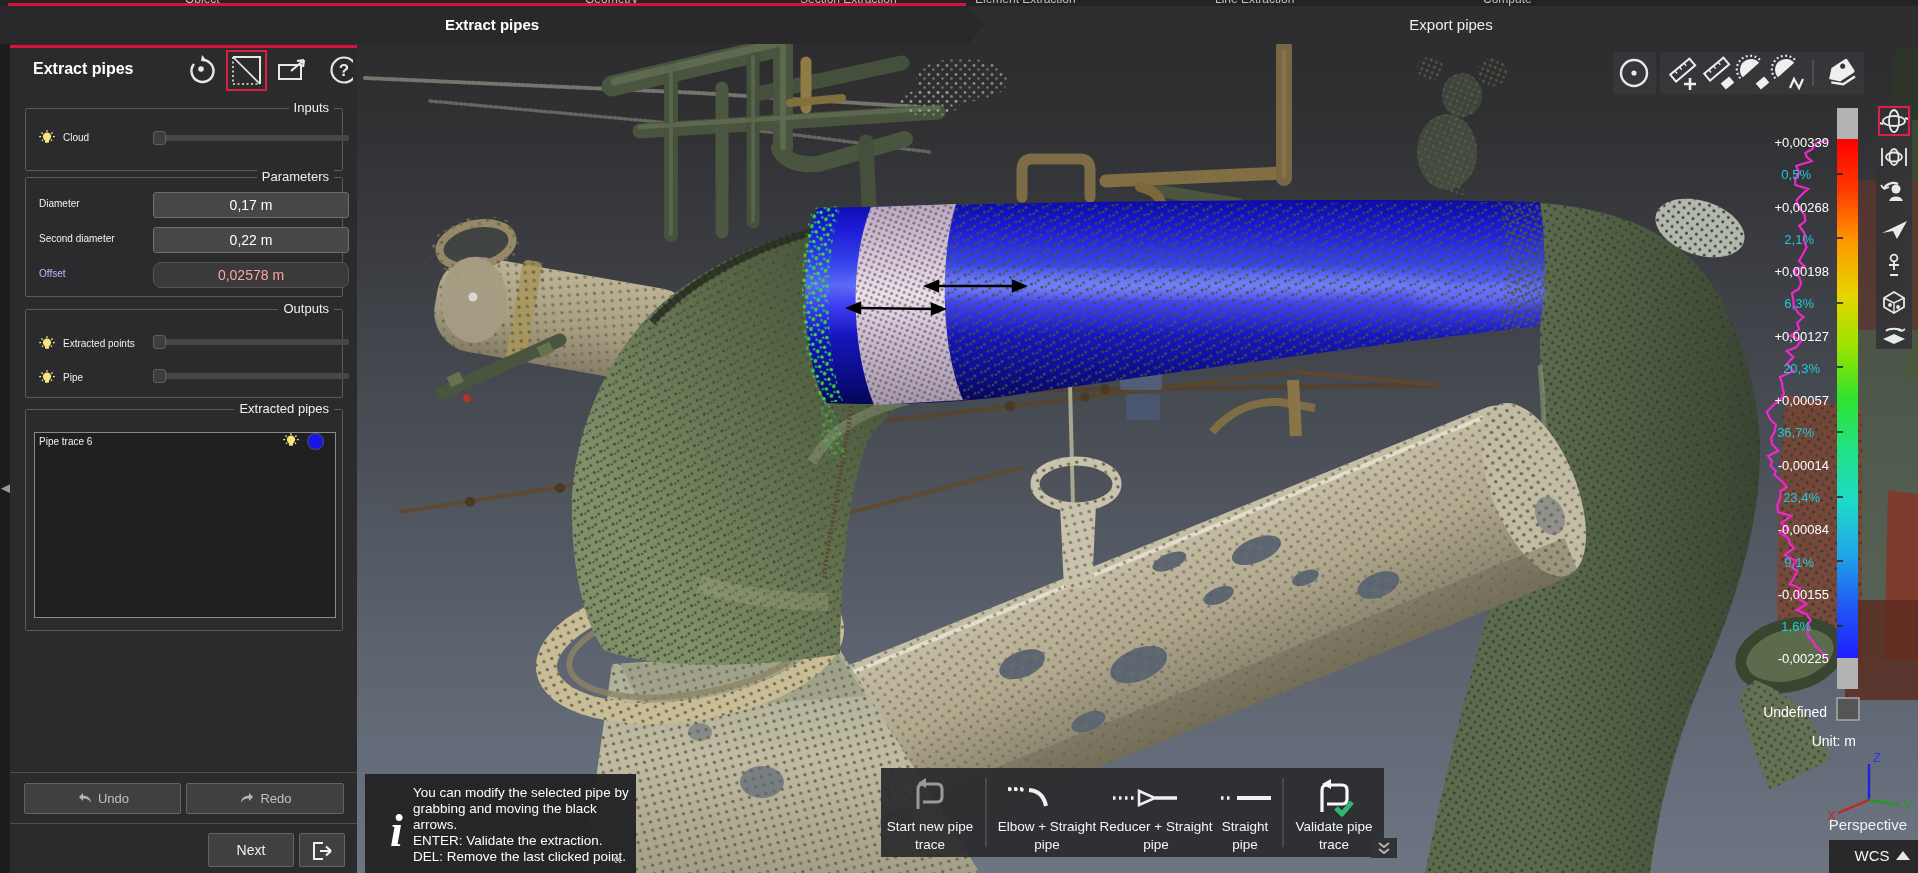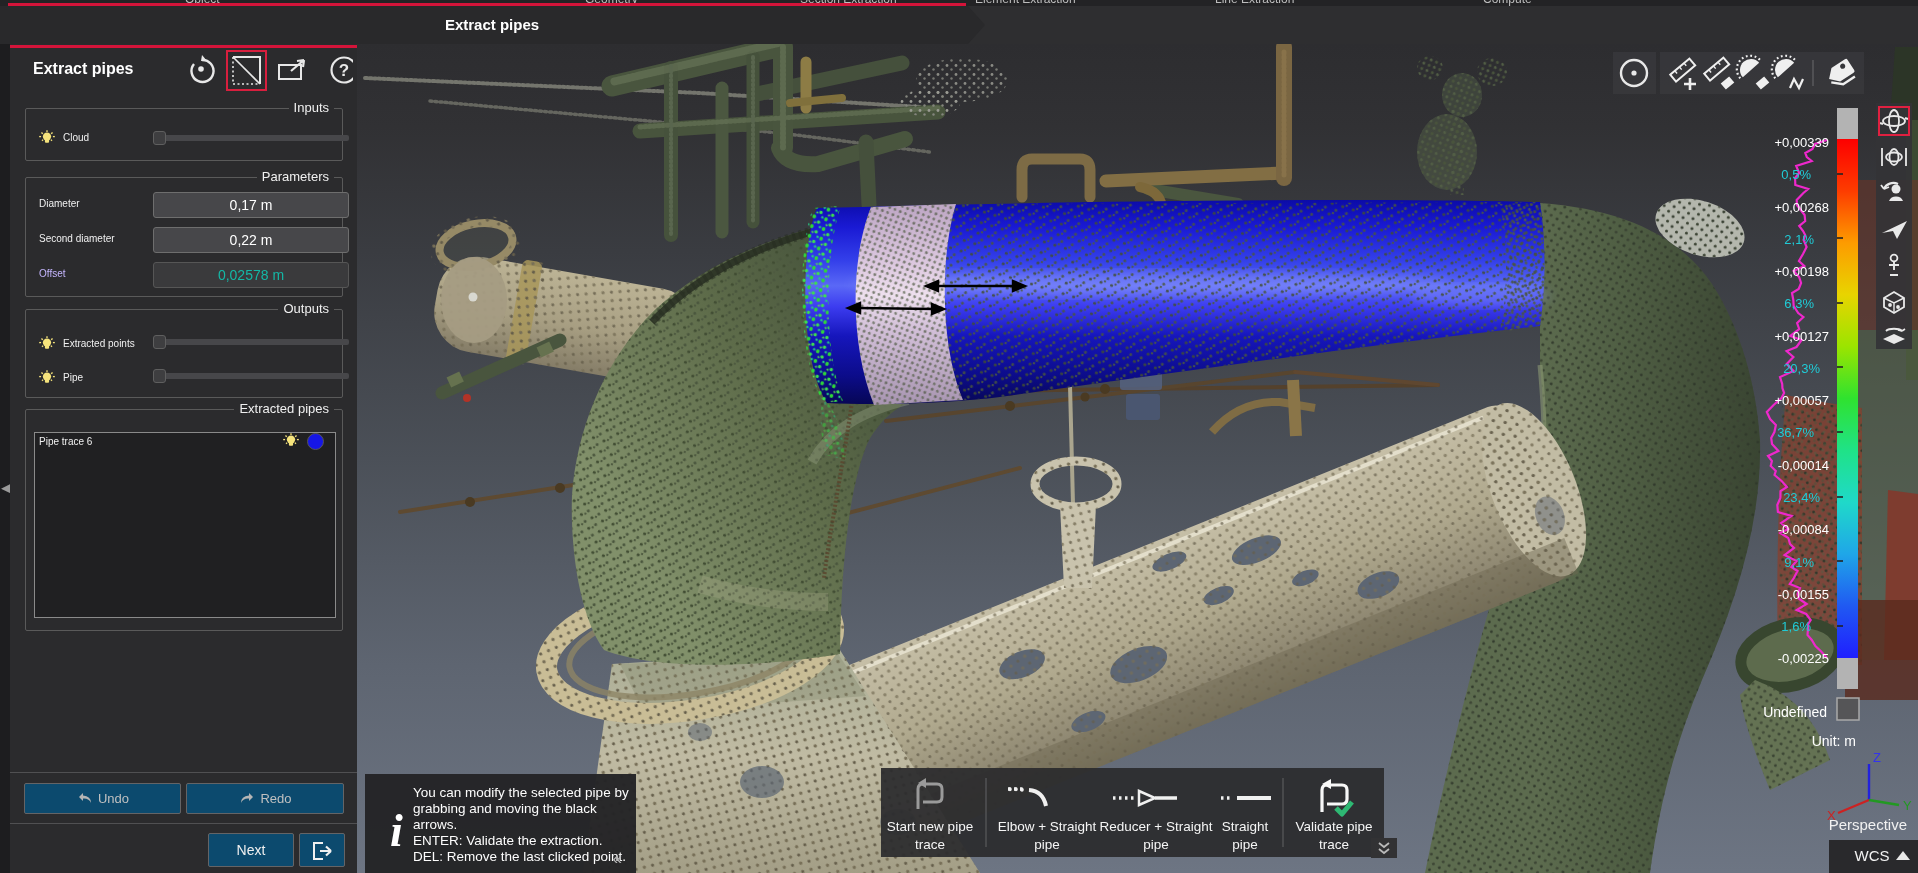--- a/index.html
+++ b/index.html
@@ -18,44 +18,45 @@
 #leftrail{left:0;top:44px;width:10px;height:829px;background:#1d1d1f;}
 #collapse{left:1px;top:436px;color:#9a9a9a;font-size:13px;}
 #panel{left:10px;top:44px;width:347px;height:829px;background:#2b2b2d;}
 #panelred{left:0px;top:1px;width:347px;height:3px;background:#d4143a;}
 .phead{left:23px;top:16px;color:#fff;font-size:16px;font-weight:bold;}
 .fs{position:absolute;border:1px solid #5a5a5a;border-radius:2px;}
 .fs .lg{position:absolute;right:8px;top:-9px;background:#2b2b2d;padding:0 5px;color:#f0f0f0;font-size:13px;}
 .lbl{position:absolute;color:#f0f0f0;font-size:10px;}
 .lbl.dis{color:#c4b5fd;}
 .inp{position:absolute;left:127px;width:196px;height:26px;background:#47474a;border:1px solid #6e6e6e;border-radius:3px;color:#fff;font-size:14px;text-align:center;line-height:24px;}
-.inp.dis{background:#3a3a3c;border-color:#565656;color:#14b8a6;}
+.inp.dis{background:#3a3a3c;border-color:#565656;color:#fca5a5;border-radius:8px;}
 .slider{position:absolute;}
 .slider .track{position:absolute;left:0;right:0;top:5px;height:6px;background:#47474a;border-radius:2px;}
 .slider .thumb{position:absolute;left:0;top:1px;width:13px;height:14px;background:#3e3e40;border:1px solid #5f5f5f;border-radius:3px;}
 .bulb{position:absolute;width:16px;height:16px;}
 #listbox{position:absolute;left:24px;top:388px;width:302px;height:186px;background:#202022;border:1px solid #8a8a8a;}
-.btn{position:absolute;background:#0c4a6e;border:1px solid #646466;border-radius:2px;color:#c0c0c0;font-size:13px;text-align:center;}
+.btn{position:absolute;background:#404040;border:1px solid #646466;border-radius:2px;color:#c0c0c0;font-size:13px;text-align:center;}
 #viewport{left:357px;top:44px;width:1561px;height:829px;text-align:center;}
 </style>
 </head>
 <body>
 <div id="topstrip" class="abs">
 <span style="left:185px">Object</span>
     <span style="left:585px">Geometry</span>
     <span style="left:800px">Section Extraction</span>
     <span style="left:975px">Element Extraction</span>
     <span style="left:1215px">Line Extraction</span>
     <span style="left:1483px">Compute</span>
 </div>
 <div id="redtop" class="abs"></div>
 <div id="tabbar" class="abs">
 <div id="tabL" class="abs"></div>
 <div id="tabpoint" class="abs"></div>
 <div class="abs t1">Extract pipes</div>
+<div class="abs t2">Export pipes</div>
 <div id="tabunder" class="abs"></div>
 </div>
 <div id="leftrail" class="abs">
     <div id="collapse" class="abs">◀</div>
   </div>
 <div id="panel" class="abs">
 <div id="panelred" class="abs"></div>
 <div class="abs phead">Extract pipes</div>
 <svg class="abs" style="left:178px;top:3px" width="165" height="46" viewBox="0 0 165 46">
 <g stroke="#e8e8e8" stroke-width="2.4" fill="none">
@@ -69,21 +70,21 @@
 <path d="M45,10 L72,37" stroke-width="1.6"></path>
 <path d="M45,10 L45,37 L72,37" stroke-dasharray="2 2.5" stroke-width="1.6"></path>
 </g>
 <g stroke="#e8e8e8" stroke-width="2" fill="none">
 <rect x="91" y="18" width="22" height="14"></rect>
 <path d="M103,24 L116,13 M116,13 l-7,1 M116,13 l-1,7" stroke-width="2.2"></path>
 </g>
 <circle cx="156" cy="23" r="12.5" fill="none" stroke="#e8e8e8" stroke-width="2.2"></circle>
 <text x="156" y="29" font-size="17" font-weight="bold" fill="#e8e8e8" text-anchor="middle" font-family="Liberation Sans">?</text>
 </svg>
-<div class="fs" style="left:15px;top:64px;width:318px;height:53px;text-align:right;">
+<div class="fs" style="left:15px;top:64px;width:318px;height:63px;text-align:right;">
 <span class="lg">Inputs</span>
 <svg class="bulb" width="17" height="17" viewBox="0 0 17 17" style="position:absolute;left:13px;top:21px">
         <g fill="#f6e47c">
           <circle cx="8.5" cy="7" r="4.4"></circle>
           <rect x="6.3" y="10.2" width="4.4" height="3.4" rx="1"></rect>
         </g>
         <g stroke="#f6e47c" stroke-width="1.4">
           <line x1="8.5" y1="0.2" x2="8.5" y2="2"></line>
           <line x1="2.6" y1="2.6" x2="4" y2="4"></line>
           <line x1="14.4" y1="2.6" x2="13" y2="4"></line>

